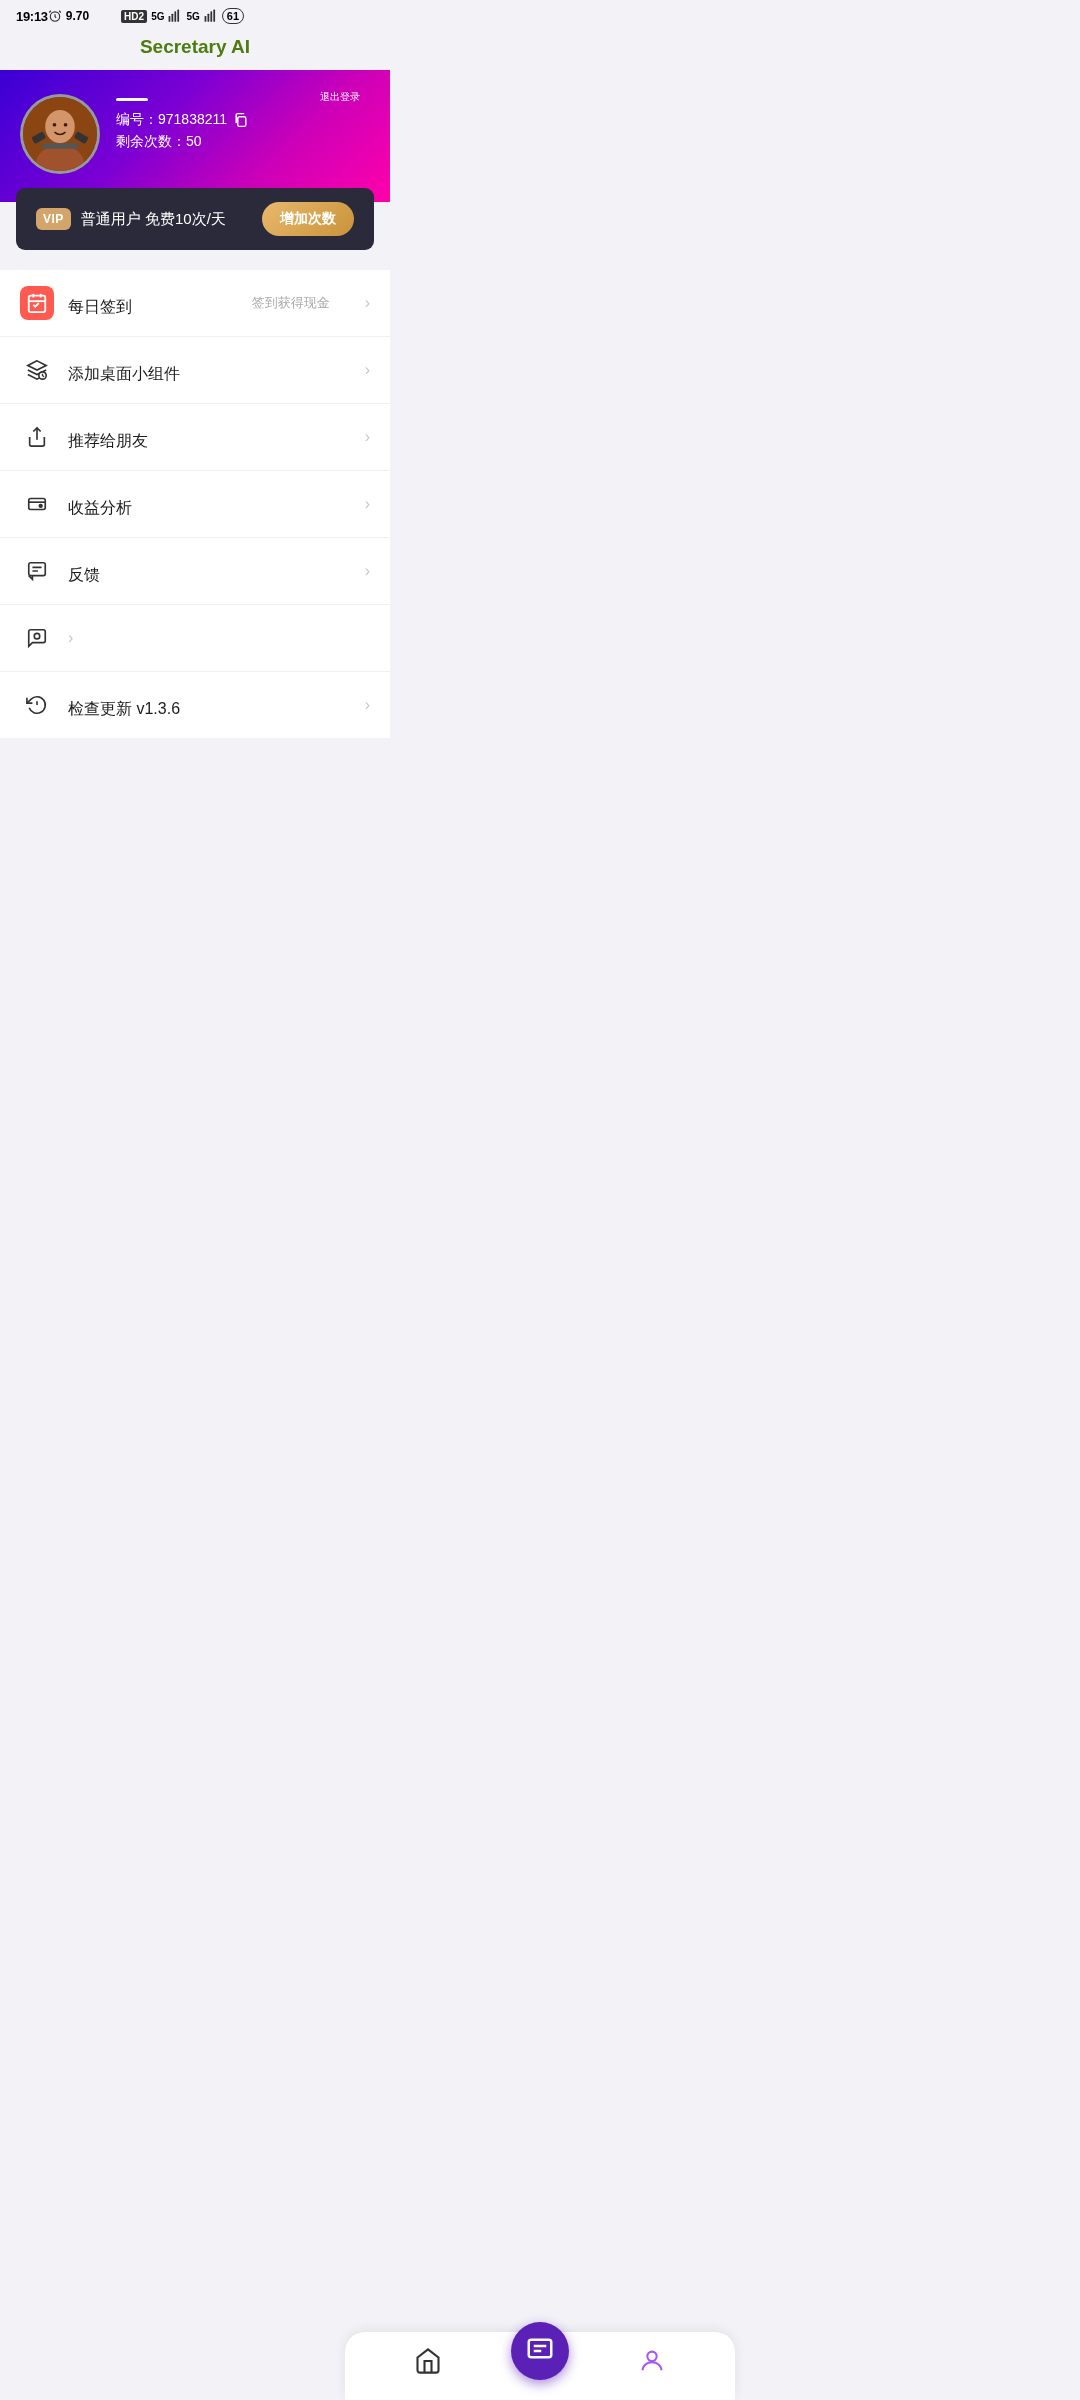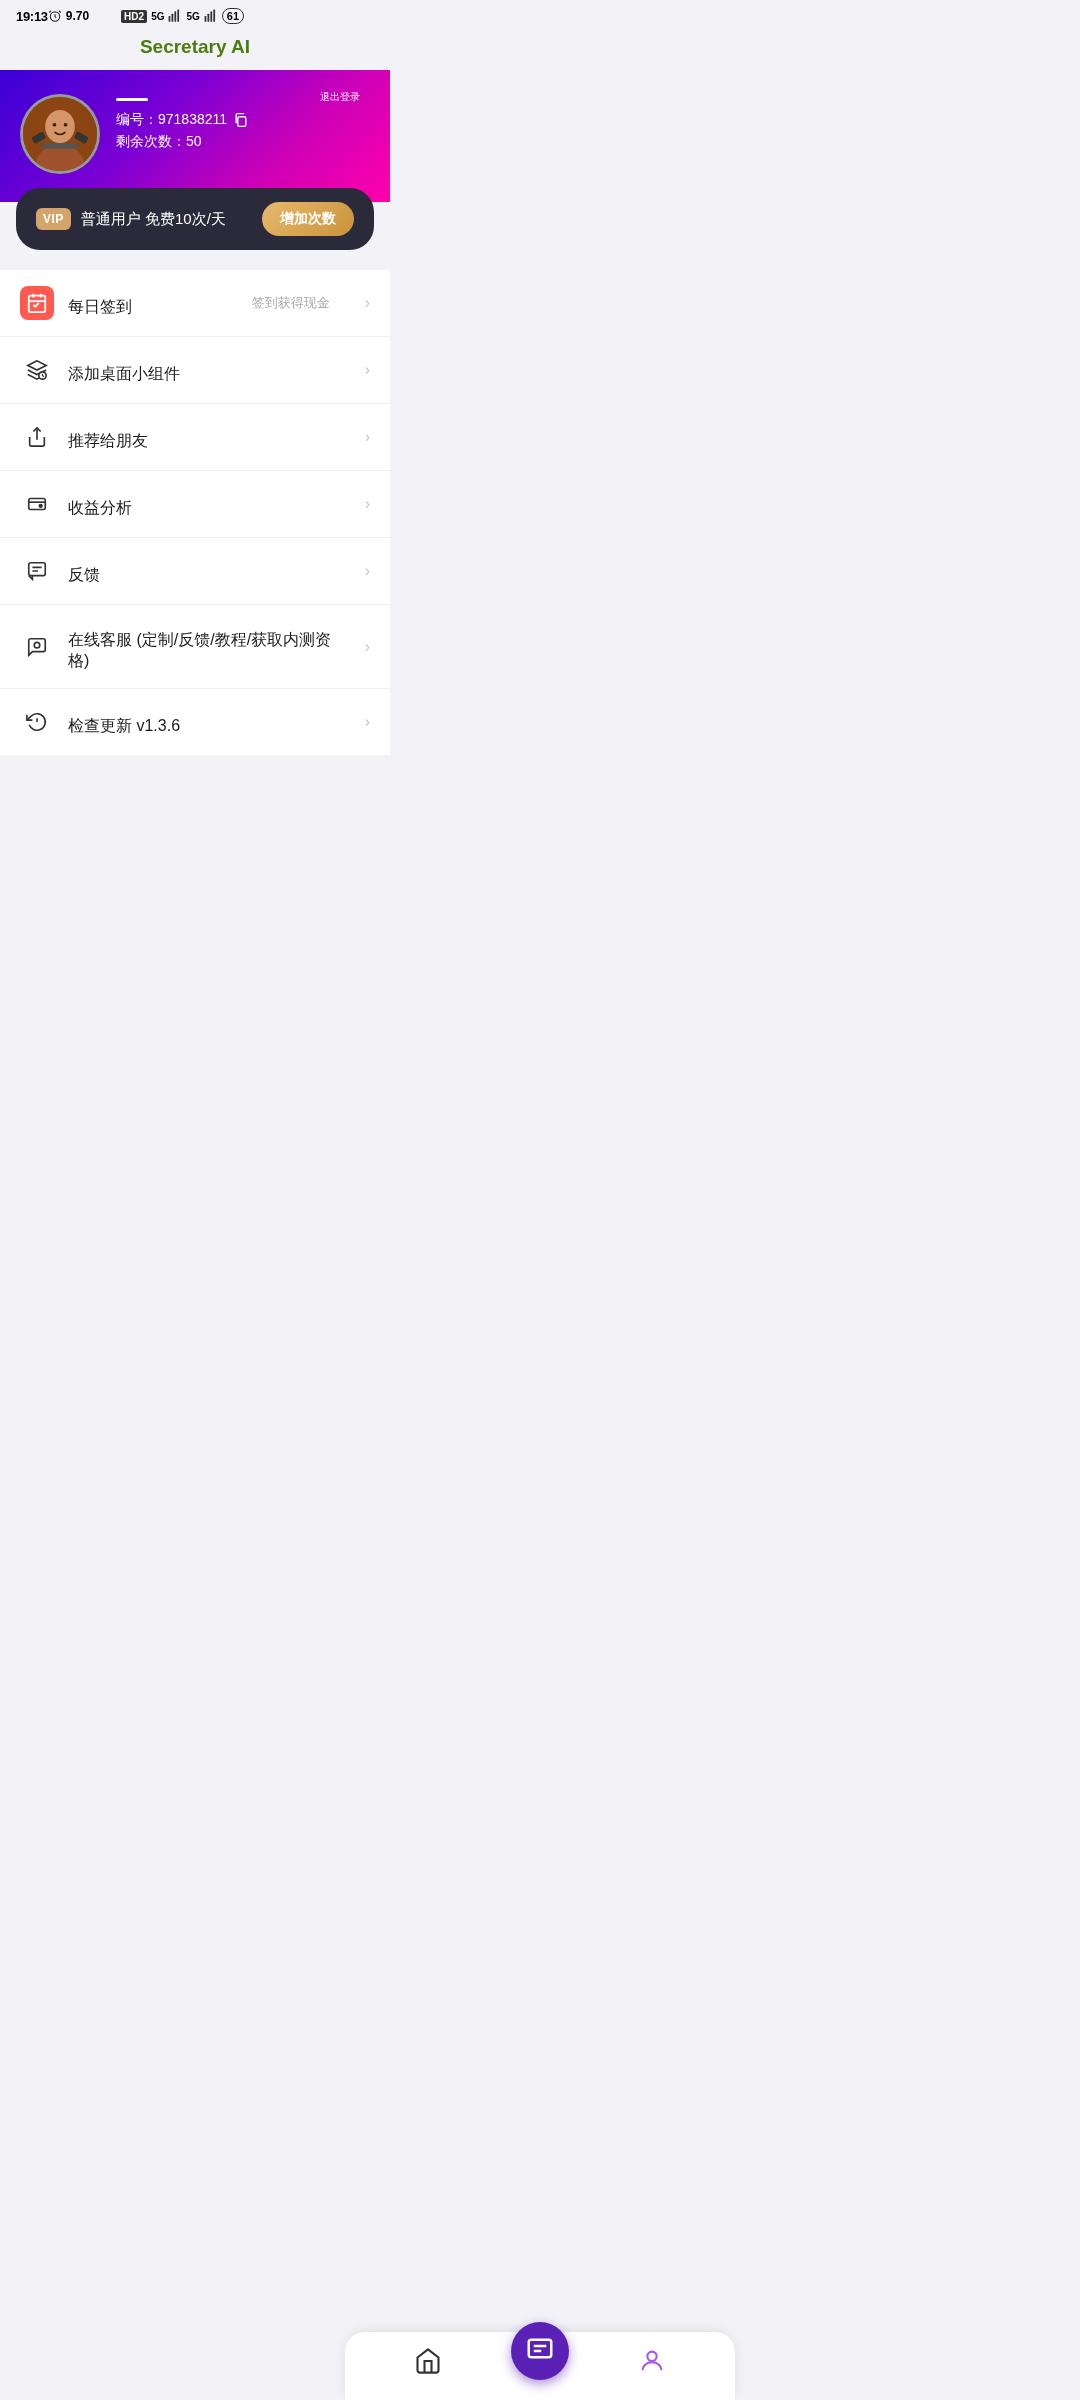--- a/index.html
+++ b/index.html
@@ -101,21 +101,21 @@
       font-size: 10px;
       cursor: pointer;
       background: none;
       border: none;
     }
 
     
     .vip-card {
       background: #2a2a3a;
       margin: -14px 16px 0;
-      border-radius: 24px;
+      border-radius: 9px;
       padding: 14px 20px;
       display: flex;
       align-items: center;
       justify-content: space-between;
       position: relative;
       z-index: 2;
     }
     .vip-left {
       display: flex;
       align-items: center;
@@ -393,21 +393,20 @@
       <span class="menu-chevron">›</span>
     </div>
 
     <div class="menu-item">
       <div class="menu-icon">
         <svg viewBox="0 0 24 24" fill="none" stroke="#333" stroke-width="1.8">
           <path d="M21 15a2 2 0 01-2 2H7l-4 4V5a2 2 0 012-2h14a2 2 0 012 2z"></path>
           <circle cx="12" cy="10" r="3"></circle>
         </svg>
       </div>
-      <span class="menu-label">在线客服 (定制/反馈/教程/获取内测资格)</span>
       <span class="menu-chevron">›</span>
     </div>
 
     <div class="menu-item">
       <div class="menu-icon">
         <svg viewBox="0 0 24 24" fill="none" stroke="#333" stroke-width="1.8">
           <polyline points="1 4 1 10 7 10"></polyline>
           <path d="M3.51 15a9 9 0 102.13-9.36L1 10"></path>
           <line x1="12" y1="8" x2="12" y2="12"></line>
           <line x1="12" y1="16" x2="12" y2="16"></line>

